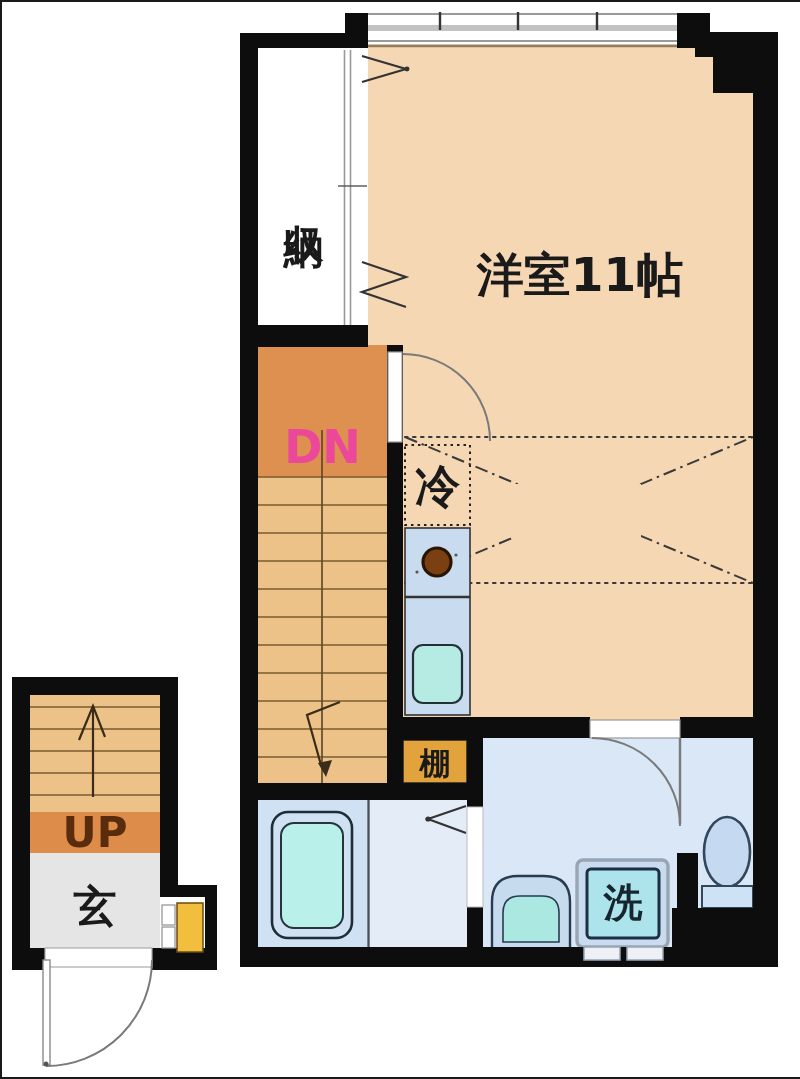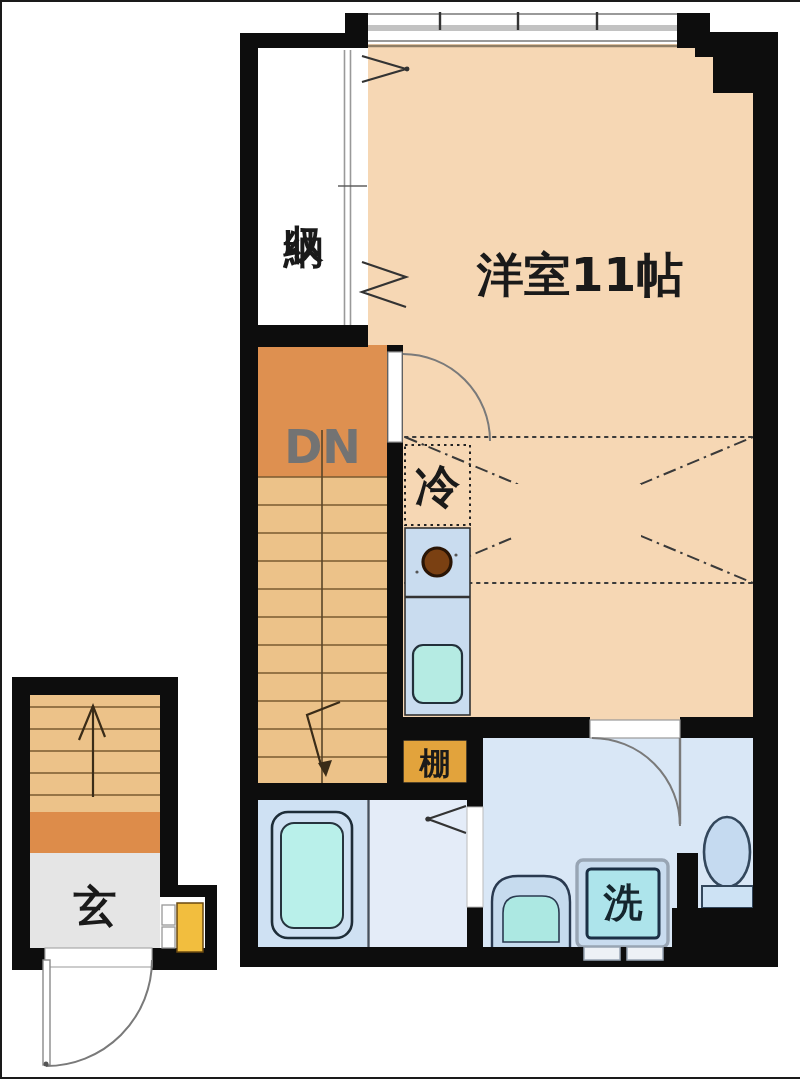--- a/index.html
+++ b/index.html
@@ -181,24 +181,25 @@
     <line x1="440" y1="12" x2="440" y2="30" stroke="#333" stroke-width="2.4"></line>
     <line x1="518" y1="12" x2="518" y2="30" stroke="#333" stroke-width="2.4"></line>
     <line x1="597" y1="12" x2="597" y2="30" stroke="#333" stroke-width="2.4"></line>
   </g>
 </svg>
 
 <div class="lbl lbl-vert" style="left:281px;top:136px;height:120px;font-size:40px;">収納</div>
 
 <div class="lbl" style="left:418px;top:248px;width:320px;font-size:47px;">洋室11帖</div>
 
-<div class="lbl" style="left:256px;top:421px;width:129px;font-size:46px;color:#737373;">DN</div>
+<div class="lbl" style="left:256px;top:421px;width:129px;font-size:46px;color:#ec4899;">DN</div>
 
 <div class="lbl" style="left:403px;top:461px;width:65px;font-size:45px;">冷</div>
 
 
 <div class="lbl" style="left:401px;top:745px;width:64px;font-size:31px;">棚</div>
 
+<div class="lbl" style="left:28px;top:809px;width:130px;font-size:42px;color:#5a2c0e;">UP</div>
 
 <div class="lbl" style="left:28px;top:882px;width:130px;font-size:43px;">玄</div>
 
 <div class="lbl" style="left:585px;top:881px;width:72px;font-size:39px;color:#15262e;">洗</div>
 </div>
 
 </body></html>

